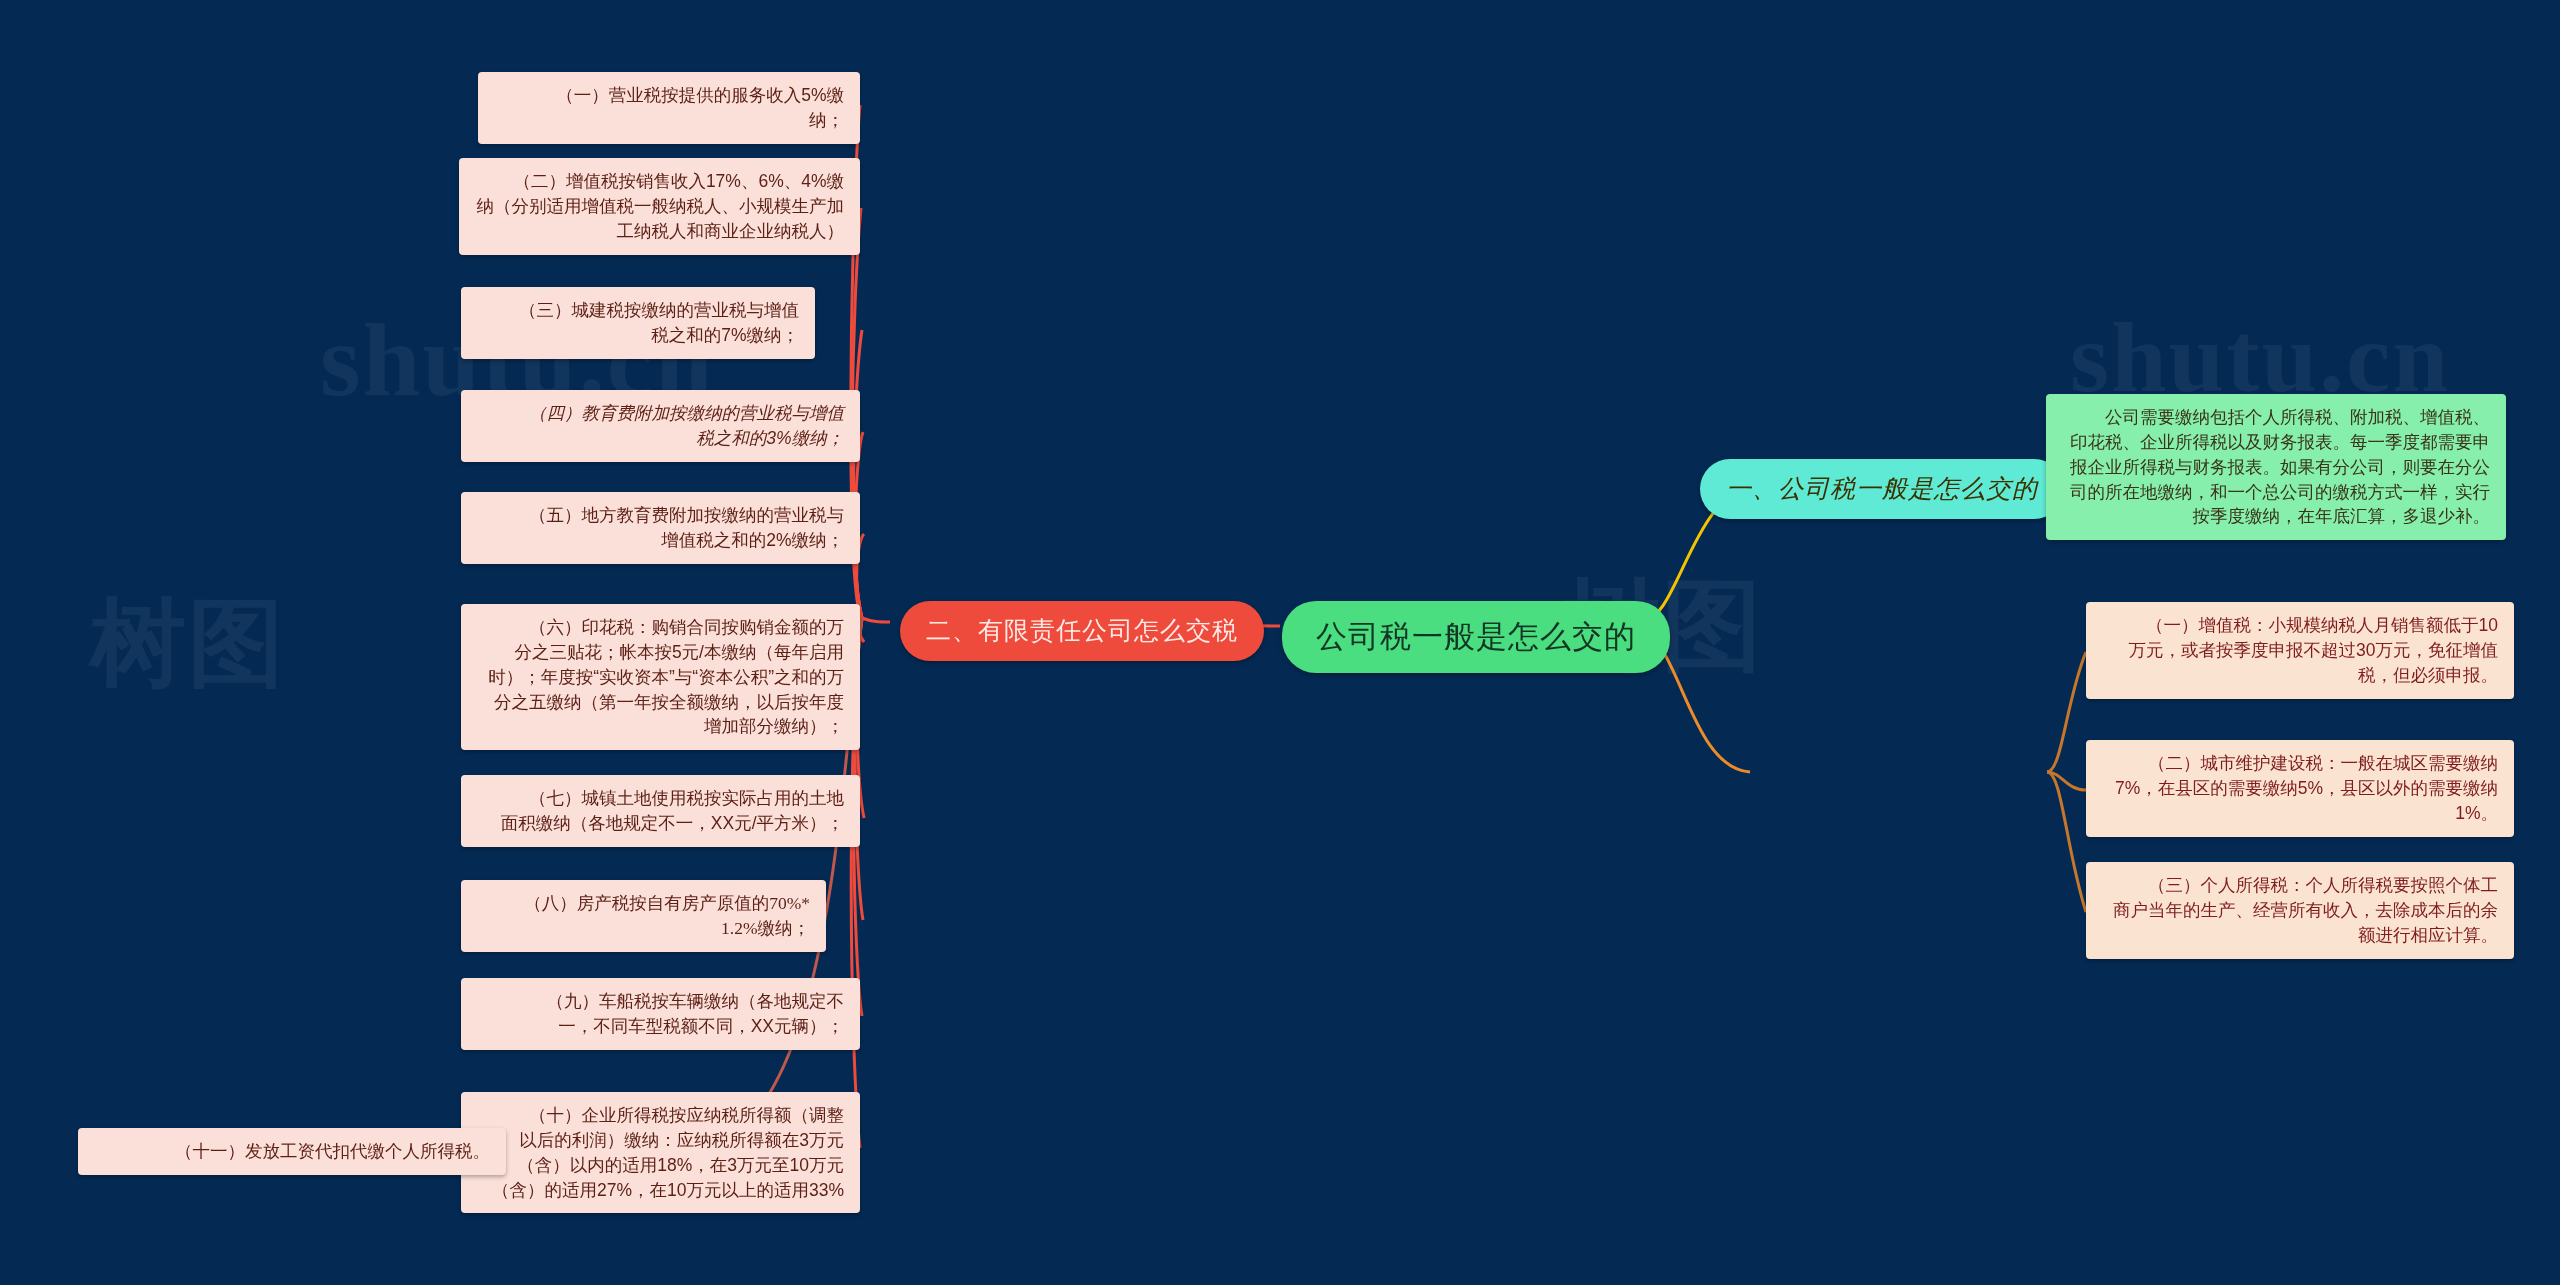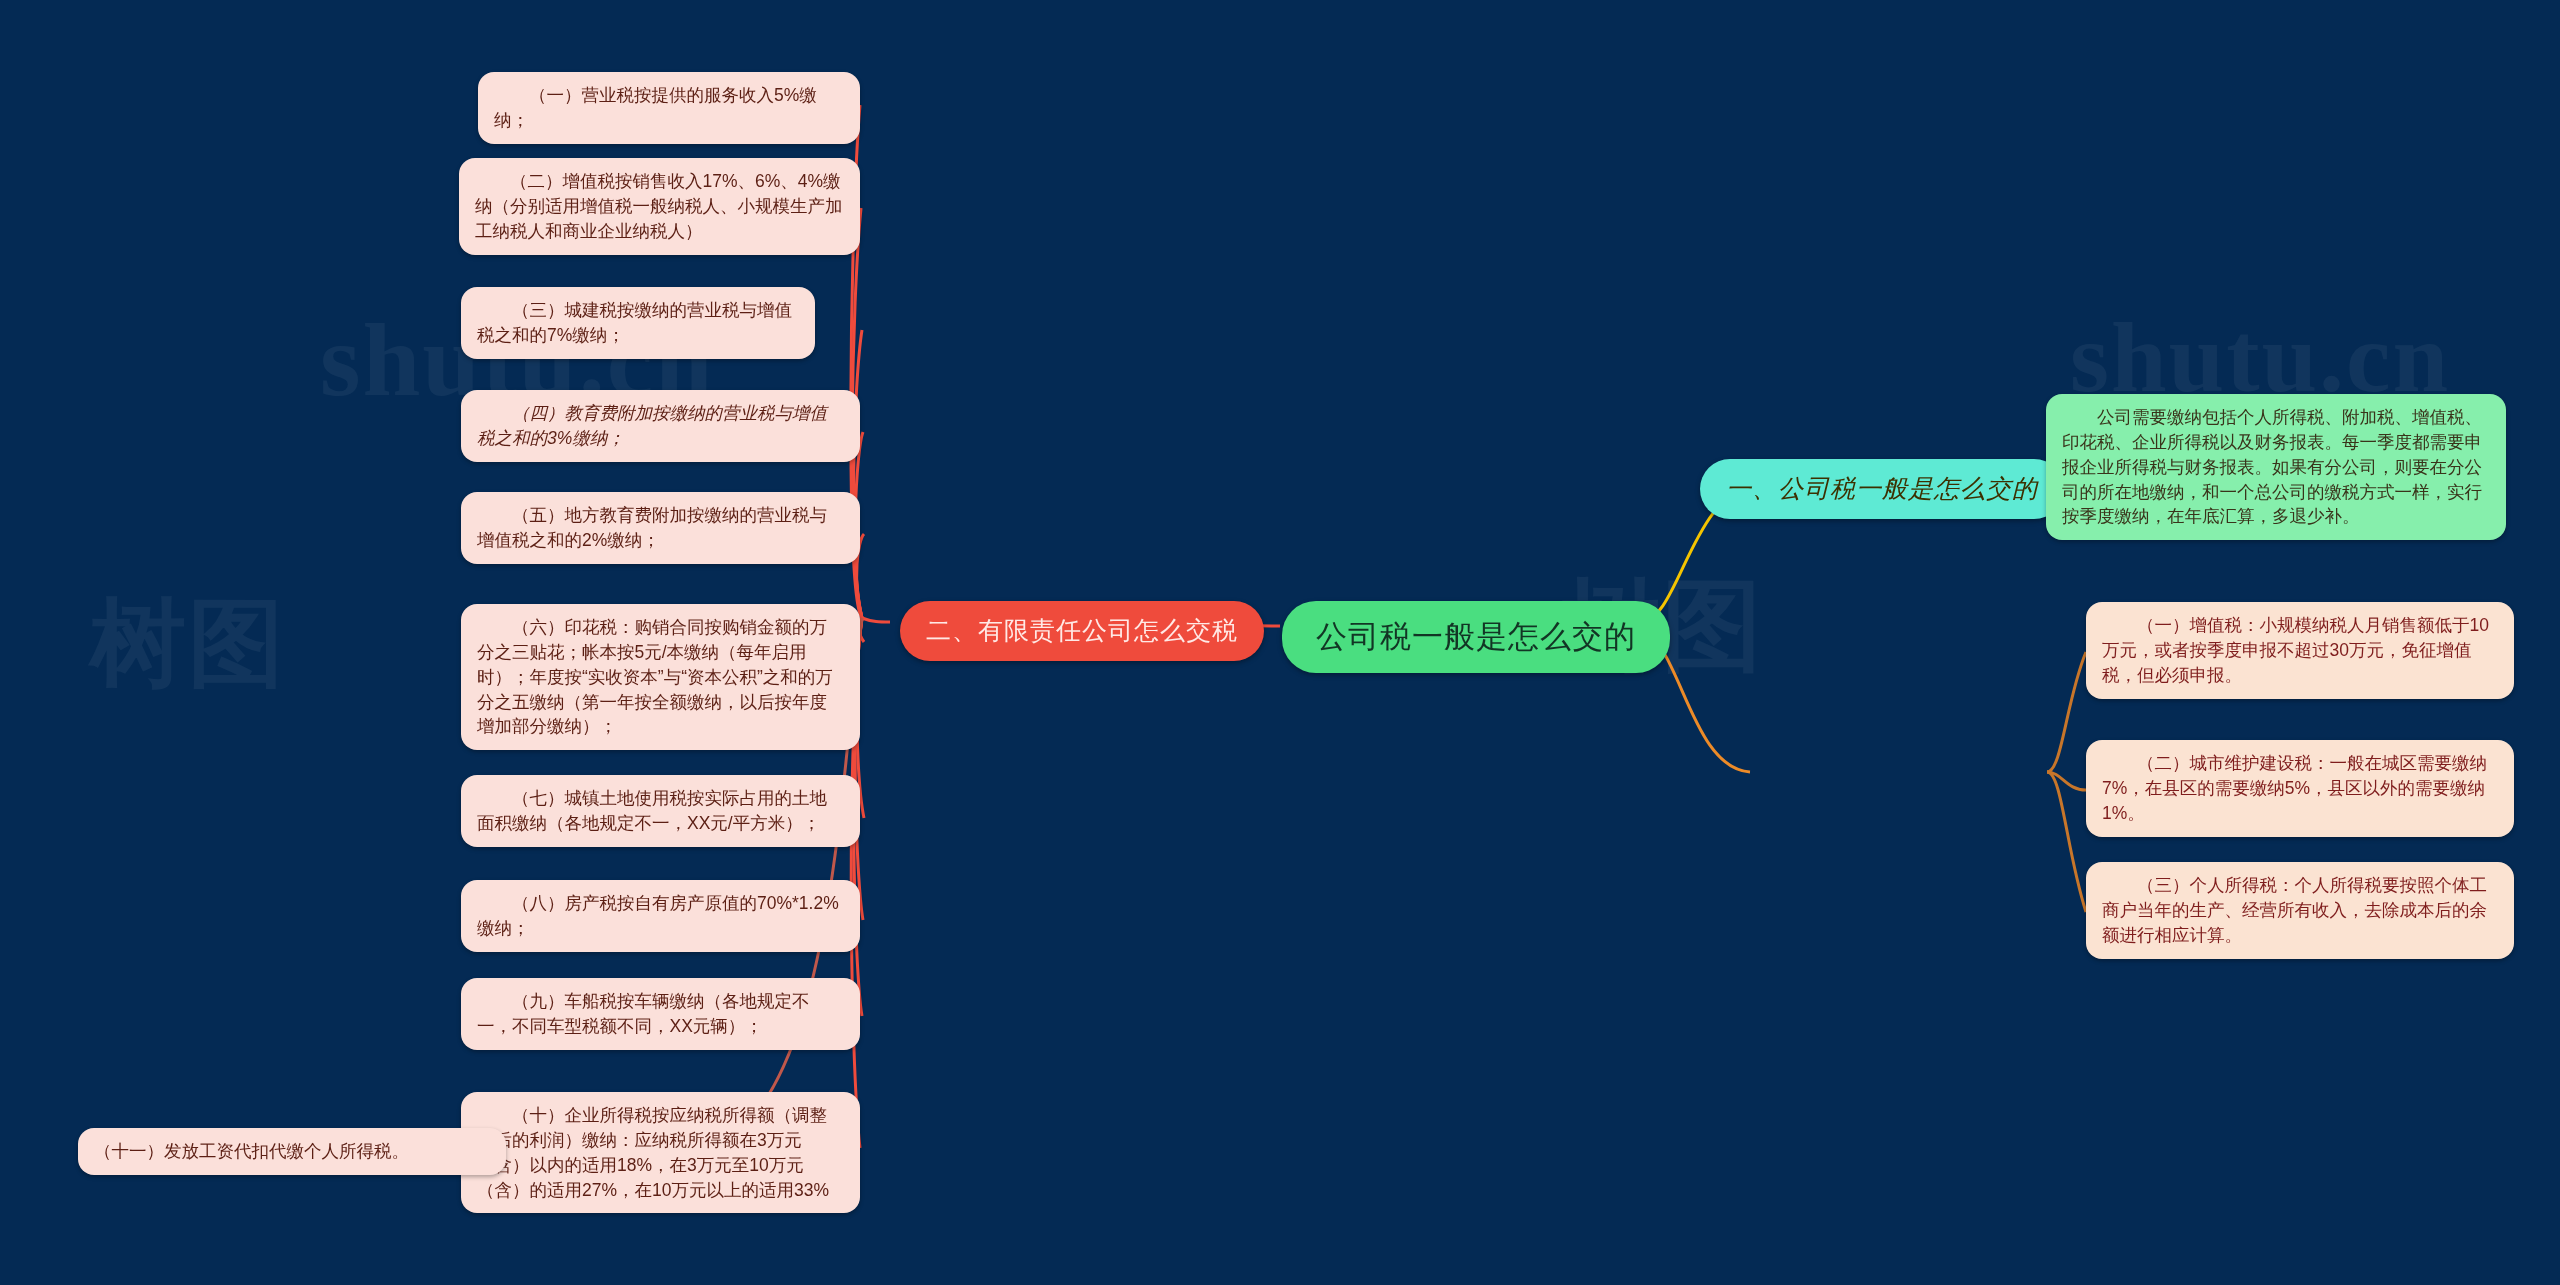--- a/index.html
+++ b/index.html
@@ -74,23 +74,24 @@
     box-shadow: 0 2px 5px rgba(0,0,0,0.35);
   }
   .branch-red    { background: #ef4b3c; color: #ffe9e6; }
   .branch-yellow { background: #5eead4; color: #3c3000; font-style: italic; }
   .branch-orange { background: #ed8b28; color: #3a2104; }
 
   
   .node-leaf {
     font-size: 17.5px;
     padding: 11px 16px;
-    border-radius: 16px;
+    border-radius: 4px;
     text-indent: 2em;
     box-shadow: 0 2px 4px rgba(0,0,0,0.30);
+    text-align: right;
   }
   .leaf-pink   { background: #fbe0da; color: #5c1f14; }
   .leaf-peach  { background: #fbe3d2; color: #7f1d1d; }
   .leaf-cream  { background: #86efac; color: #39341a; }
 </style>
 </head>
 <body>
 
 <div id="canvas">
 
@@ -141,18 +142,18 @@
   <div class="node node-leaf leaf-peach" style="left:2086px; top:740px; width:428px;">（二）城市维护建设税：一般在城区需要缴纳7%，在县区的需要缴纳5%，县区以外的需要缴纳1%。</div>
   <div class="node node-leaf leaf-peach" style="left:2086px; top:862px; width:428px;">（三）个人所得税：个人所得税要按照个体工商户当年的生产、经营所有收入，去除成本后的余额进行相应计算。</div>
 
   <div class="node node-leaf leaf-pink" style="left:478px; top:72px; width:382px;">（一）营业税按提供的服务收入5%缴纳；</div>
   <div class="node node-leaf leaf-pink" style="left:459px; top:158px; width:401px;">（二）增值税按销售收入17%、6%、4%缴纳（分别适用增值税一般纳税人、小规模生产加工纳税人和商业企业纳税人）</div>
   <div class="node node-leaf leaf-pink" style="left:461px; top:287px; width:354px;">（三）城建税按缴纳的营业税与增值税之和的7%缴纳；</div>
   <div class="node node-leaf leaf-pink" style="left:461px; top:390px; width:399px;font-style:italic;">（四）教育费附加按缴纳的营业税与增值税之和的3%缴纳；</div>
   <div class="node node-leaf leaf-pink" style="left:461px; top:492px; width:399px;">（五）地方教育费附加按缴纳的营业税与增值税之和的2%缴纳；</div>
   <div class="node node-leaf leaf-pink" style="left:461px; top:604px; width:399px;">（六）印花税：购销合同按购销金额的万分之三贴花；帐本按5元/本缴纳（每年启用时）；年度按“实收资本”与“资本公积”之和的万分之五缴纳（第一年按全额缴纳，以后按年度增加部分缴纳）；</div>
   <div class="node node-leaf leaf-pink" style="left:461px; top:775px; width:399px;">（七）城镇土地使用税按实际占用的土地面积缴纳（各地规定不一，XX元/平方米）；</div>
-  <div class="node node-leaf leaf-pink" style="left:461px; top:880px; width:399px;">（八）房产税按自有房产原值的70%*1.2%缴纳；</div>
+  <div class="node node-leaf leaf-pink" style="left:461px; top:880px; width:365px;font-family:Liberation Serif, serif;">（八）房产税按自有房产原值的70%*1.2%缴纳；</div>
   <div class="node node-leaf leaf-pink" style="left:461px; top:978px; width:399px;">（九）车船税按车辆缴纳（各地规定不一，不同车型税额不同，XX元辆）；</div>
   <div class="node node-leaf leaf-pink" style="left:461px; top:1092px; width:399px;">（十）企业所得税按应纳税所得额（调整以后的利润）缴纳：应纳税所得额在3万元（含）以内的适用18%，在3万元至10万元（含）的适用27%，在10万元以上的适用33%</div>
   <div class="node node-leaf leaf-pink" style="left:78px; top:1128px; width:428px; text-indent:0;font-family:Liberation Serif, serif;">（十一）发放工资代扣代缴个人所得税。</div>
 
 </div>
 
 </body></html>

